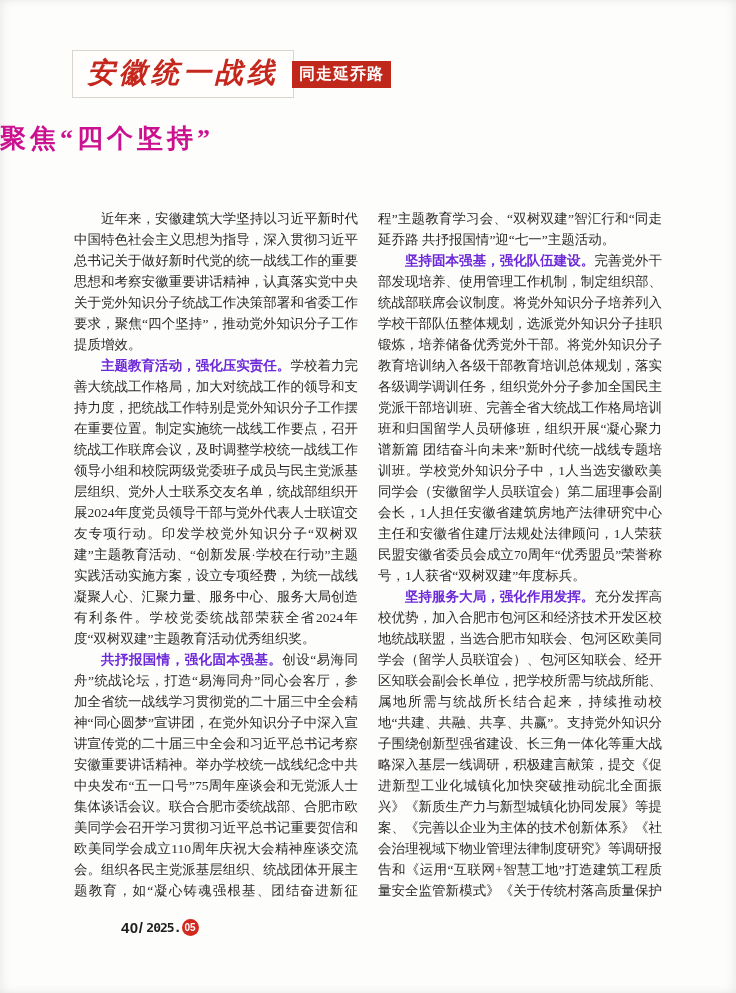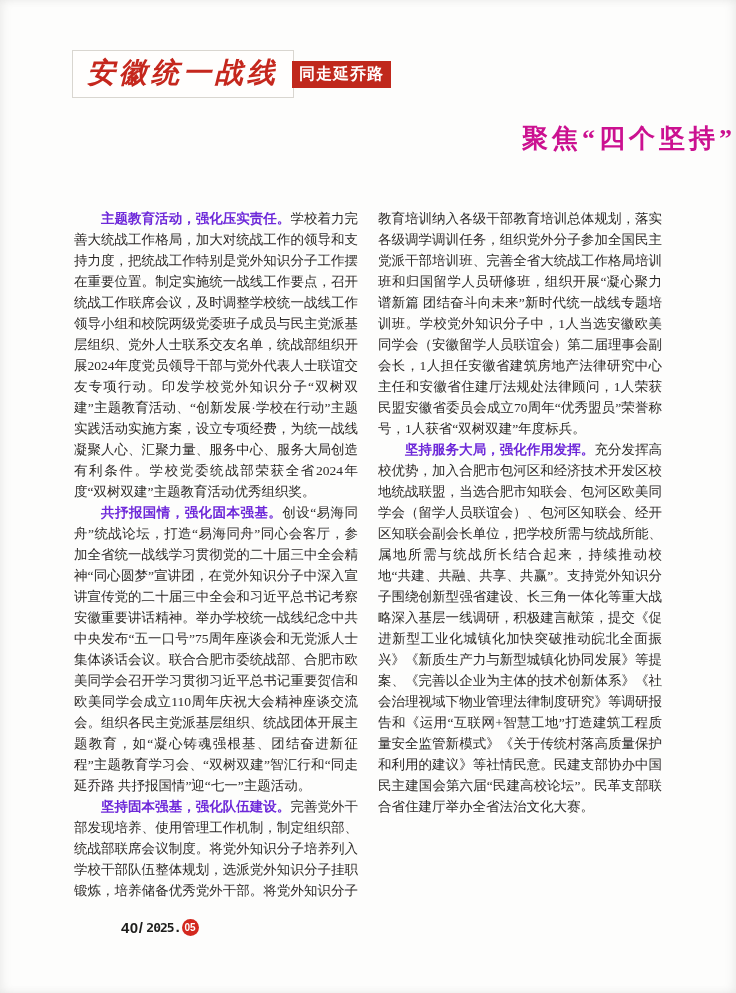--- a/index.html
+++ b/index.html
@@ -49,21 +49,21 @@
     padding: 3px 7px;
     white-space: nowrap;
   }
 
   
   .article-title {
     position: absolute;
     top: 122px;
     left: 0;
     width: 100%;
-    text-align: right;
+    text-align: left;
     color: #cb1190;
     font-weight: bold;
   }
   .article-title .line1 {
     font-size: 26px;
     letter-spacing: 4px;
     line-height: 34px;
   }
   .article-title .line2 {
     font-size: 28px;
@@ -141,20 +141,21 @@
       <span class="masthead-title">安徽统一战线</span>
     </div>
     <span class="section-badge">同走延乔路</span>
   </div>
 
   <div class="article-title">
     <div class="line1">聚焦“四个坚持”</div>
   </div>
 
   <div class="article-body">
+    <p><span>近年来，安徽建筑大学坚持以习近平新时代中国特色社会主义思想为指导，深入贯彻习近平总书记关于做好新时代党的统一战线工作的重要思想和考察安徽重要讲话精神，认真落实党中央关于党外知识分子统战工作决策部署和省委工作要求，聚焦“四个坚持”，推动党外知识分子工作提质增效。</span></p>
     <p><span class="para-lead">主题教育活动，强化压实责任。</span><span>学校着力完善大统战工作格局，加大对统战工作的领导和支持力度，把统战工作特别是党外知识分子工作摆在重要位置。制定实施统一战线工作要点，召开统战工作联席会议，及时调整学校统一战线工作领导小组和校院两级党委班子成员与民主党派基层组织、党外人士联系交友名单，统战部组织开展2024年度党员领导干部与党外代表人士联谊交友专项行动。印发学校党外知识分子“双树双建”主题教育活动、“创新发展·学校在行动”主题实践活动实施方案，设立专项经费，为统一战线凝聚人心、汇聚力量、服务中心、服务大局创造有利条件。学校党委统战部荣获全省2024年度“双树双建”主题教育活动优秀组织奖。</span></p>
     <p><span class="para-lead">共抒报国情，强化固本强基。</span><span>创设“易海同舟”统战论坛，打造“易海同舟”同心会客厅，参加全省统一战线学习贯彻党的二十届三中全会精神“同心圆梦”宣讲团，在党外知识分子中深入宣讲宣传党的二十届三中全会和习近平总书记考察安徽重要讲话精神。举办学校统一战线纪念中共中央发布“五一口号”75周年座谈会和无党派人士集体谈话会议。联合合肥市委统战部、合肥市欧美同学会召开学习贯彻习近平总书记重要贺信和欧美同学会成立110周年庆祝大会精神座谈交流会。组织各民主党派基层组织、统战团体开展主题教育，如“凝心铸魂强根基、团结奋进新征程”主题教育学习会、“双树双建”智汇行和“同走延乔路 共抒报国情”迎“七一”主题活动。</span></p>
     <p><span class="para-lead">坚持固本强基，强化队伍建设。</span><span>完善党外干部发现培养、使用管理工作机制，制定组织部、统战部联席会议制度。将党外知识分子培养列入学校干部队伍整体规划，选派党外知识分子挂职锻炼，培养储备优秀党外干部。将党外知识分子教育培训纳入各级干部教育培训总体规划，落实各级调学调训任务，组织党外分子参加全国民主党派干部培训班、完善全省大统战工作格局培训班和归国留学人员研修班，组织开展“凝心聚力谱新篇 团结奋斗向未来”新时代统一战线专题培训班。学校党外知识分子中，1人当选安徽欧美同学会（安徽留学人员联谊会）第二届理事会副会长，1人担任安徽省建筑房地产法律研究中心主任和安徽省住建厅法规处法律顾问，1人荣获民盟安徽省委员会成立70周年“优秀盟员”荣誉称号，1人获省“双树双建”年度标兵。</span></p>
     <p><span class="para-lead">坚持服务大局，强化作用发挥。</span><span>充分发挥高校优势，加入合肥市包河区和经济技术开发区校地统战联盟，当选合肥市知联会、包河区欧美同学会（留学人员联谊会）、包河区知联会、经开区知联会副会长单位，把学校所需与统战所能、属地所需与统战所长结合起来，持续推动校地“共建、共融、共享、共赢”。支持党外知识分子围绕创新型强省建设、长三角一体化等重大战略深入基层一线调研，积极建言献策，提交《促进新型工业化城镇化加快突破推动皖北全面振兴》《新质生产力与新型城镇化协同发展》等提案、《完善以企业为主体的技术创新体系》《社会治理视域下物业管理法律制度研究》等调研报告和《运用“互联网+智慧工地”打造建筑工程质量安全监管新模式》《关于传统村落高质量保护和利用的建议》等社情民意。民建支部协办中国民主建国会第六届“民建高校论坛”。民革支部联合省住建厅举办全省法治文化大赛。</span></p>
   </div>
 
   <div class="page-footer">
     <span class="page-number">40/</span>
     <span class="issue-year">2025.</span>
     <span class="issue-badge">05</span>

